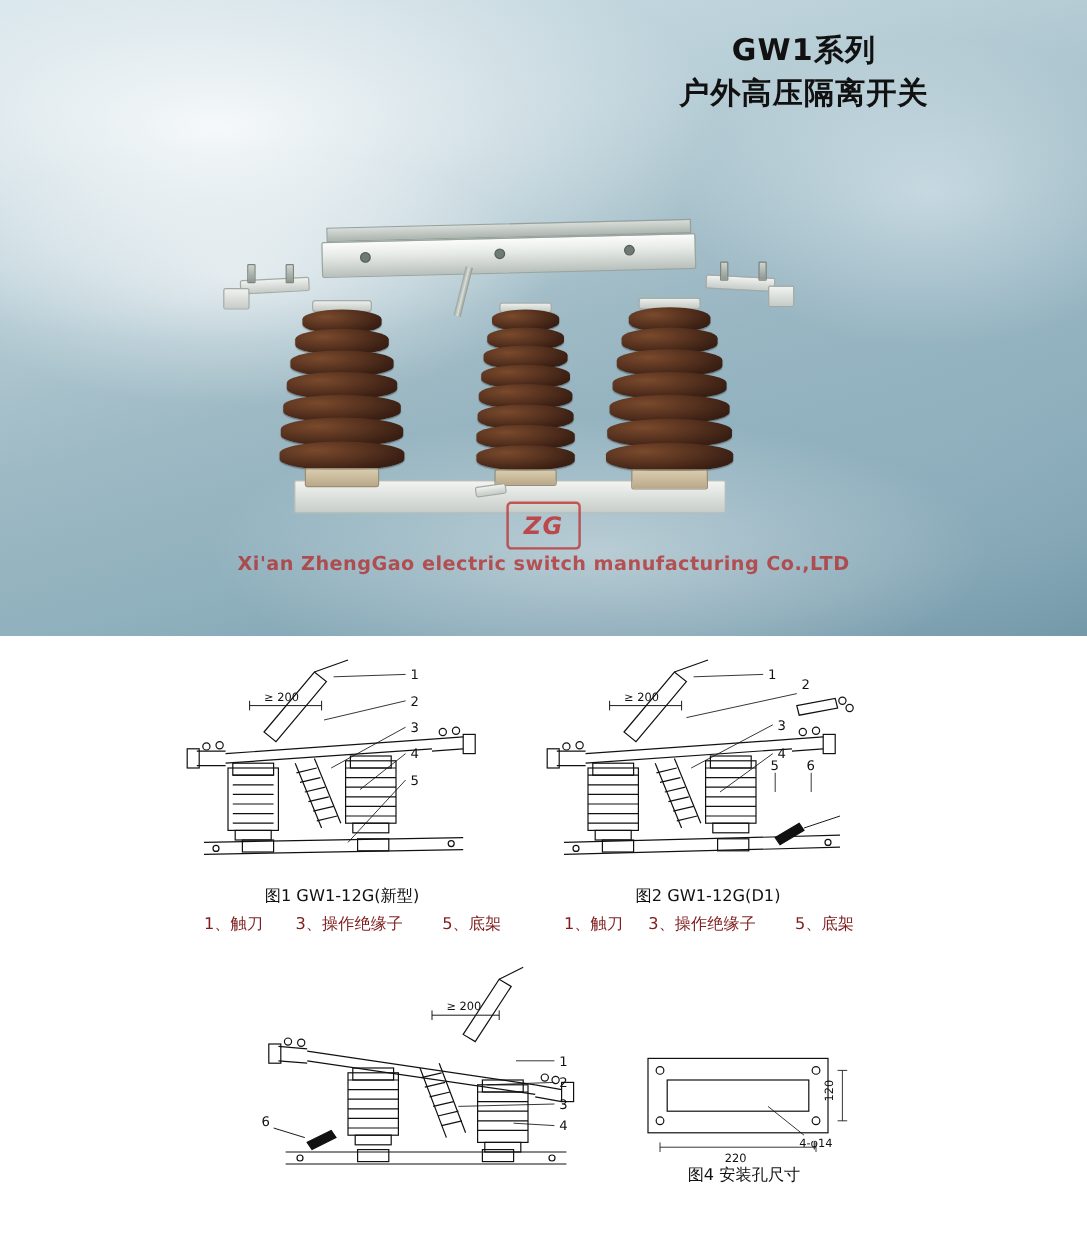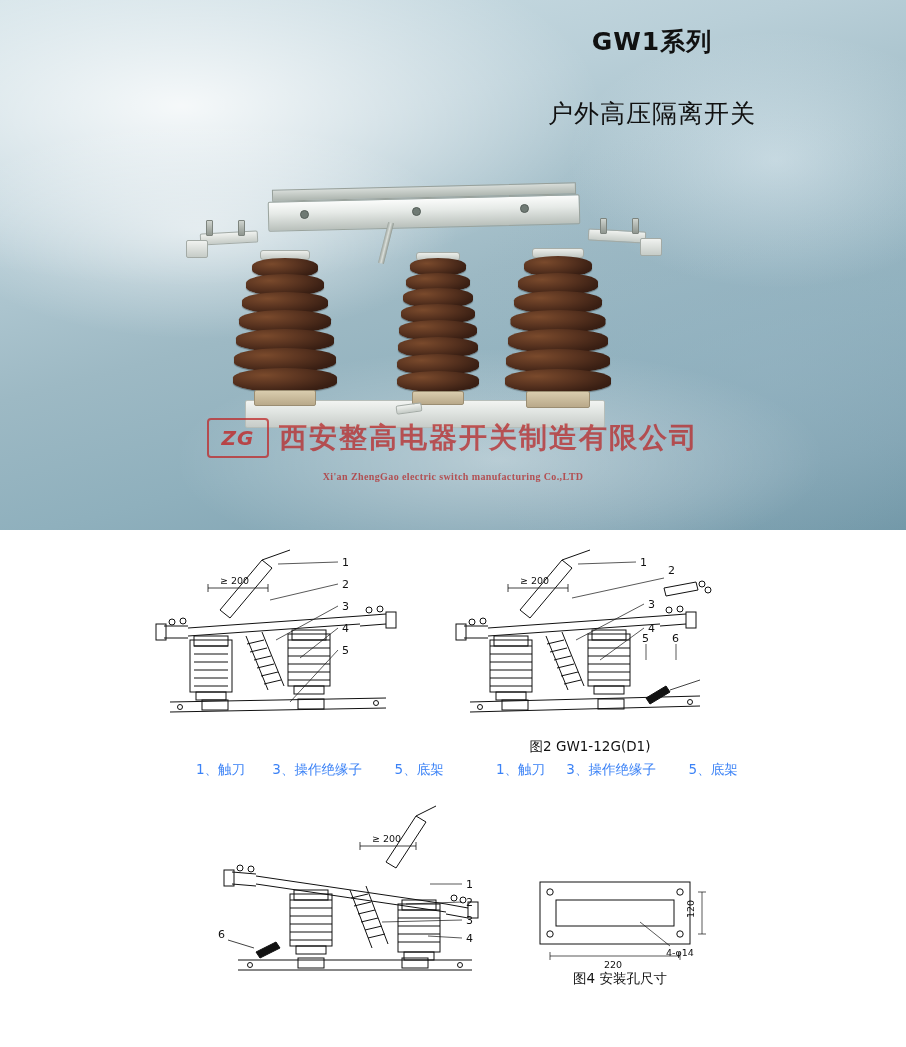--- a/index.html
+++ b/index.html
@@ -28,28 +28,28 @@
   .cloud-b{
     position:absolute; right:-80px; top:30px; width:420px; height:260px;
     background:radial-gradient(ellipse at center, rgba(235,245,250,0.5), rgba(255,255,255,0) 70%);
   }
   .cloud-c{
     position:absolute; left:180px; bottom:-40px; width:640px; height:220px;
     background:radial-gradient(ellipse at center, rgba(255,255,255,0.4), rgba(255,255,255,0) 72%);
   }
 
   .title-block{
-    position:absolute; left:432px; top:24px; width:440px;
+    position:absolute; left:450px; top:24px; width:440px;
     text-align:center;
     color:#111;
     font-family:"DejaVu Sans", sans-serif;
     line-height:1.45;
   }
   .title-line1{ font-size:25px; font-weight:bold; letter-spacing:1px; }
-  .title-line2{ font-size:25px; font-weight:normal; letter-spacing:1px;margin-top:36px; }
+  .title-line2{ font-size:25px; font-weight:bold; letter-spacing:1px; }
 
   
   .assembly{ position:absolute; left:0; top:0; width:906px; height:530px; }
 
   
   .base-plate{
     position:absolute; left:245px; top:400px; width:360px; height:28px;
     background:linear-gradient(180deg,#f2f4f2 0%, #dfe3e0 45%, #c7ccc8 100%);
     border:1px solid #b6bdb8;
     border-radius:2px;
@@ -124,39 +124,39 @@
     display:flex; align-items:center; justify-content:center;
     color:rgba(190,40,40,0.8);
     font-weight:bold; font-size:20px; font-style:italic;
     letter-spacing:1px;
   }
   .wm-cn{
     font-size:28px; font-weight:bold; letter-spacing:2px;
     color:rgba(185,35,35,0.72);
   }
   .wm-en{
-    margin-top:13px; font-size:10px; letter-spacing:0.4px;
-    color:rgba(180,35,35,0.72); font-weight:bold;font-family:Liberation Serif, serif;
+    margin-top:2px; font-size:16px; letter-spacing:0.4px;
+    color:rgba(180,35,35,0.72); font-weight:bold;
   }
 
   
   .drawings{
     position:absolute; left:0; top:530px; width:906px; height:517px;
     background:#ffffff;
   }
   .fig{ position:absolute; }
   .fig svg{ display:block; }
 
   .caption{
     font-family:"DejaVu Sans", sans-serif;
     font-size:13.5px; color:#111; text-align:center; white-space:nowrap;
   }
   .legend{
     font-family:"DejaVu Sans", sans-serif;
-    font-size:13.5px; color:#3b82f6; white-space:nowrap;margin-left:26px;
+    font-size:13.5px; color:#7f1d1d; white-space:nowrap;
   }
   .legend-row{ margin-top:3px; }
   .legend-row span{ display:inline-block; }
 
   .lbl{ font-family:"DejaVu Sans", sans-serif; font-size:11px; fill:#111; }
   .dim{ font-family:"DejaVu Sans", sans-serif; font-size:9.5px; fill:#111; }
 </style>
 </head>
 <body>
 
@@ -229,21 +229,20 @@
 
     <div class="clamp" style="left:186px; top:240px; width:22px; height:18px;"></div>
     <div class="clamp" style="left:640px; top:238px; width:22px; height:18px;"></div>
 
     <div class="clamp" style="left:396px; top:404px; width:26px; height:9px; transform:rotate(-8deg);"></div>
   </div>
 
   <div class="watermark">
     <div class="wm-row">
       <div class="wm-logo">ZG</div>
-      <div class="wm-cn">西安整高电器开关制造有限公司</div>
     </div>
     <div class="wm-en">Xi'an ZhengGao electric switch manufacturing Co.,LTD</div>
   </div>
 </div>
 
 <div class="drawings">
 
   <div class="fig" style="left:150px; top:10px;">
     <svg width="270" height="195" viewBox="0 0 270 195">
       <g stroke="#111" fill="none" stroke-width="1">
@@ -294,20 +293,21 @@
         <path d="M140 162 L188 110" stroke-width="0.7"></path>
       </g>
       <text class="dim" x="70" y="44">≥ 200</text>
       <text class="lbl" x="192" y="26">1</text>
       <text class="lbl" x="192" y="48">2</text>
       <text class="lbl" x="192" y="70">3</text>
       <text class="lbl" x="192" y="92">4</text>
       <text class="lbl" x="192" y="114">5</text>
     </svg>
   </div>
+  <div class="caption" style="position:absolute; left:150px; top:208px; width:270px;">图1 GW1-12G(新型)</div>
   <div class="legend" style="position:absolute; left:170px; top:228px; width:280px;">
     <div class="legend-row">
       <span style="width:72px;">1、触刀</span>
       <span style="width:118px;">3、操作绝缘子</span>
       <span>5、底架</span>
     </div>
   </div>
 
   <div class="fig" style="left:450px; top:10px;">
     <svg width="280" height="195" viewBox="0 0 280 195">

